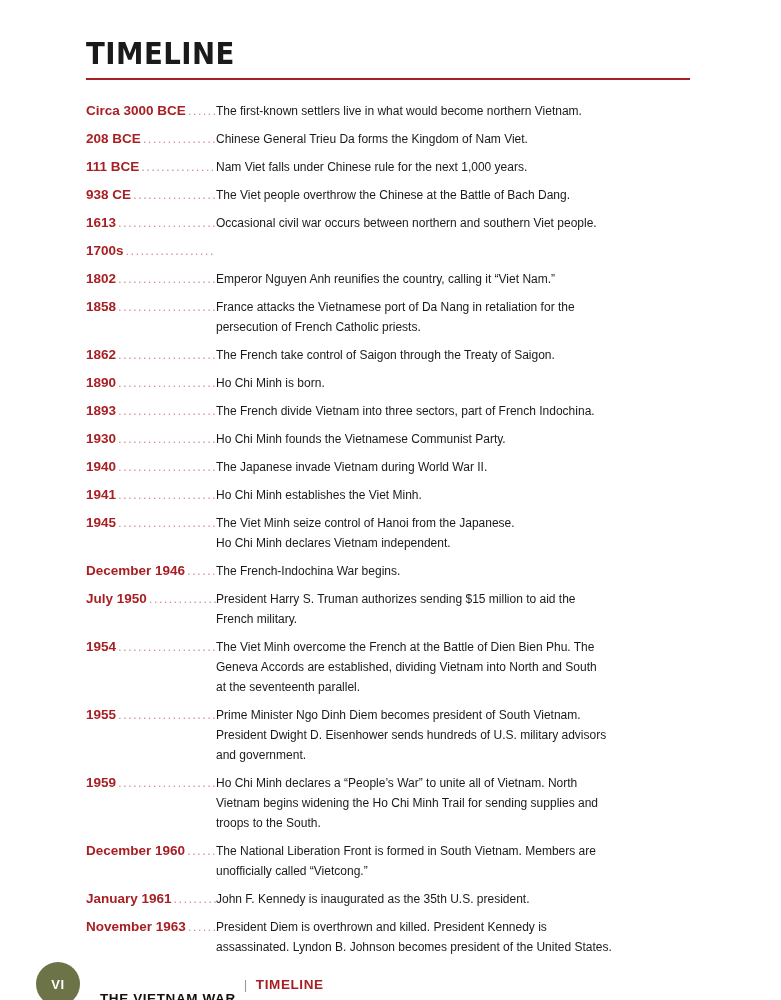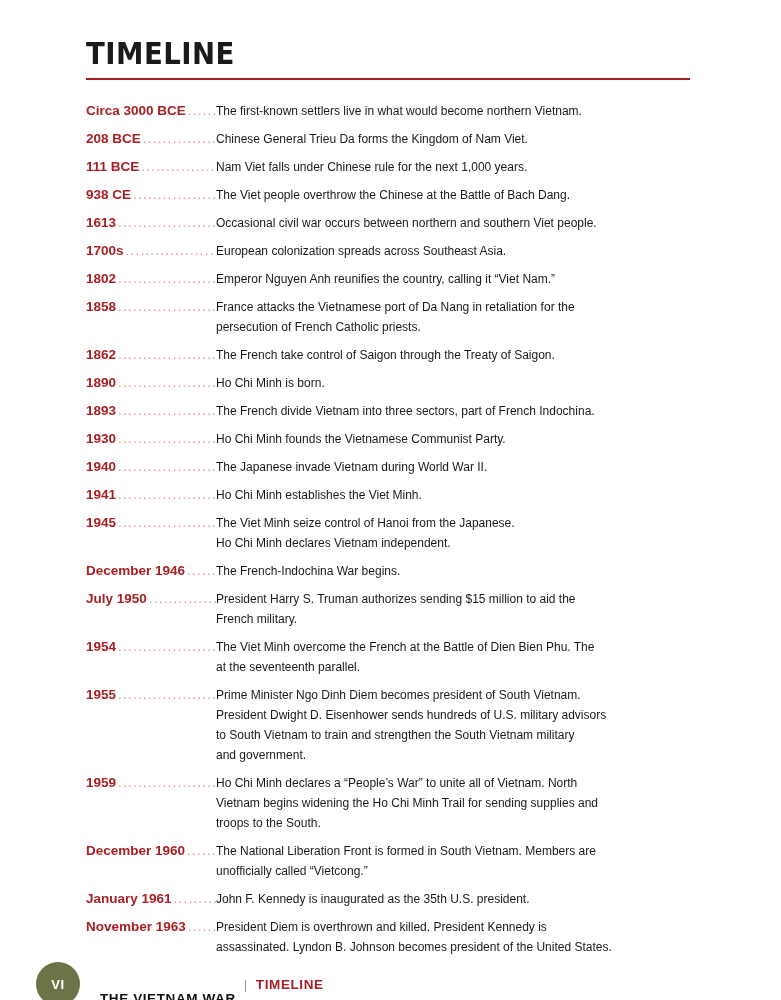--- a/index.html
+++ b/index.html
@@ -189,23 +189,20 @@
         </div>
         <div class="entry-desc">
           <span class="line">Occasional civil war occurs between northern and southern Viet people.</span>
         </div>
       </div>
       <div class="entry">
         <div class="entry-date-cell">
           <span class="entry-date">1700s</span>
           <span class="leader">............................................................</span>
         </div>
-        <div class="entry-desc">
-          <span class="line">European colonization spreads across Southeast Asia.</span>
-        </div>
       </div>
       <div class="entry">
         <div class="entry-date-cell">
           <span class="entry-date">1802</span>
           <span class="leader">............................................................</span>
         </div>
         <div class="entry-desc">
           <span class="line">Emperor Nguyen Anh reunifies the country, calling it “Viet Nam.”</span>
         </div>
       </div>
@@ -302,32 +299,32 @@
           <span class="line">French military.</span>
         </div>
       </div>
       <div class="entry">
         <div class="entry-date-cell">
           <span class="entry-date">1954</span>
           <span class="leader">............................................................</span>
         </div>
         <div class="entry-desc">
           <span class="line">The Viet Minh overcome the French at the Battle of Dien Bien Phu. The</span>
+          <span class="line">Geneva Accords are established, dividing Vietnam into North and South</span>
           <span class="line">at the seventeenth parallel.</span>
         </div>
       </div>
       <div class="entry">
         <div class="entry-date-cell">
           <span class="entry-date">1955</span>
           <span class="leader">............................................................</span>
         </div>
         <div class="entry-desc">
           <span class="line">Prime Minister Ngo Dinh Diem becomes president of South Vietnam.</span>
           <span class="line">President Dwight D. Eisenhower sends hundreds of U.S. military advisors</span>
-          <span class="line">to South Vietnam to train and strengthen the South Vietnam military</span>
           <span class="line">and government.</span>
         </div>
       </div>
       <div class="entry">
         <div class="entry-date-cell">
           <span class="entry-date">1959</span>
           <span class="leader">............................................................</span>
         </div>
         <div class="entry-desc">
           <span class="line">Ho Chi Minh declares a “People’s War” to unite all of Vietnam. North</span>

